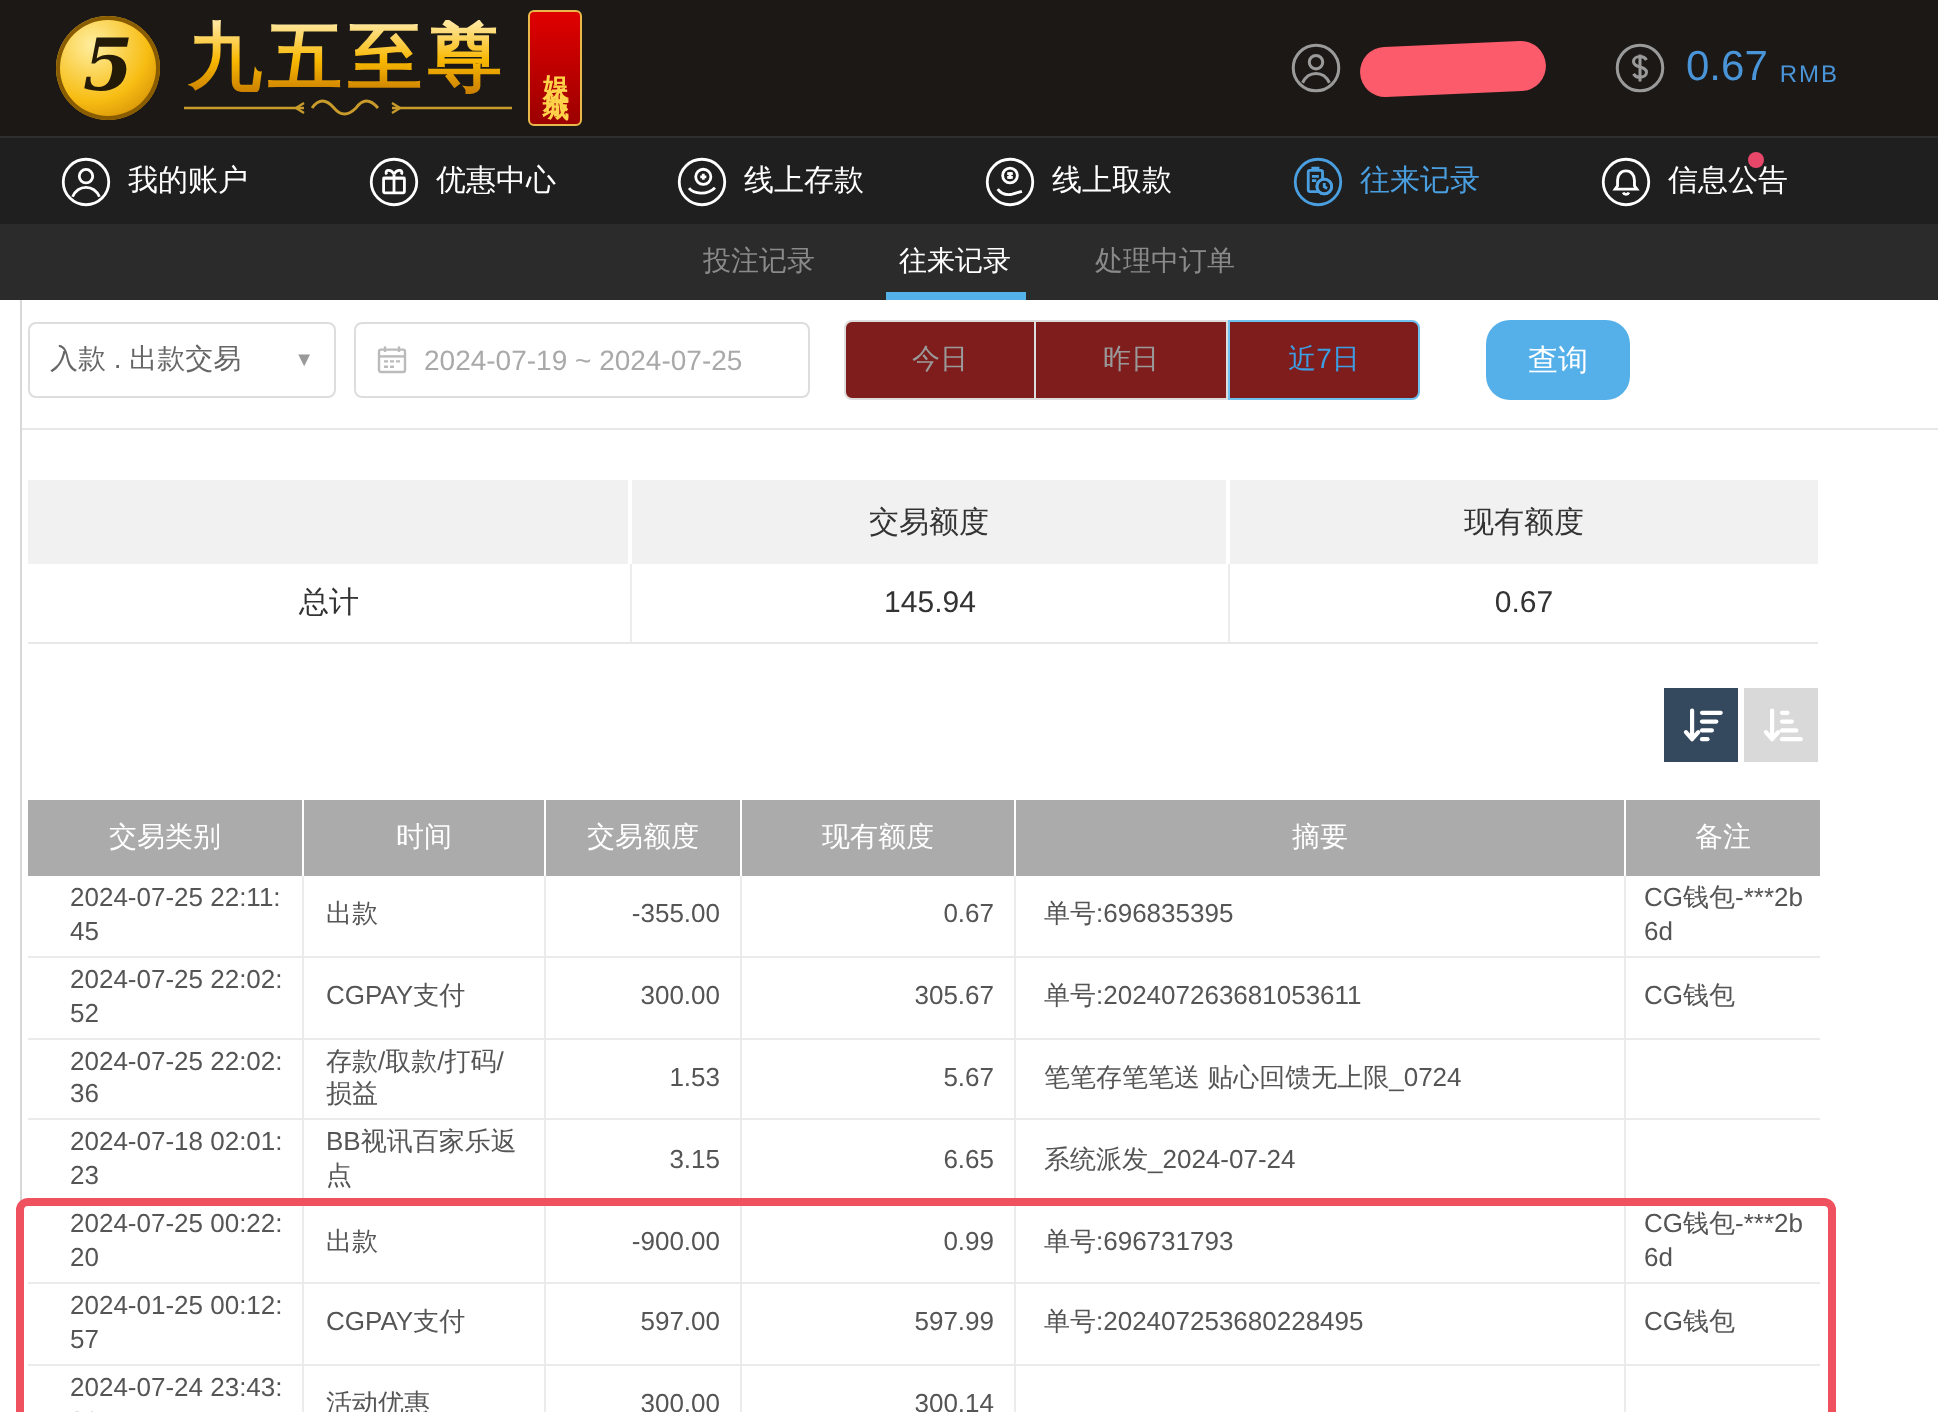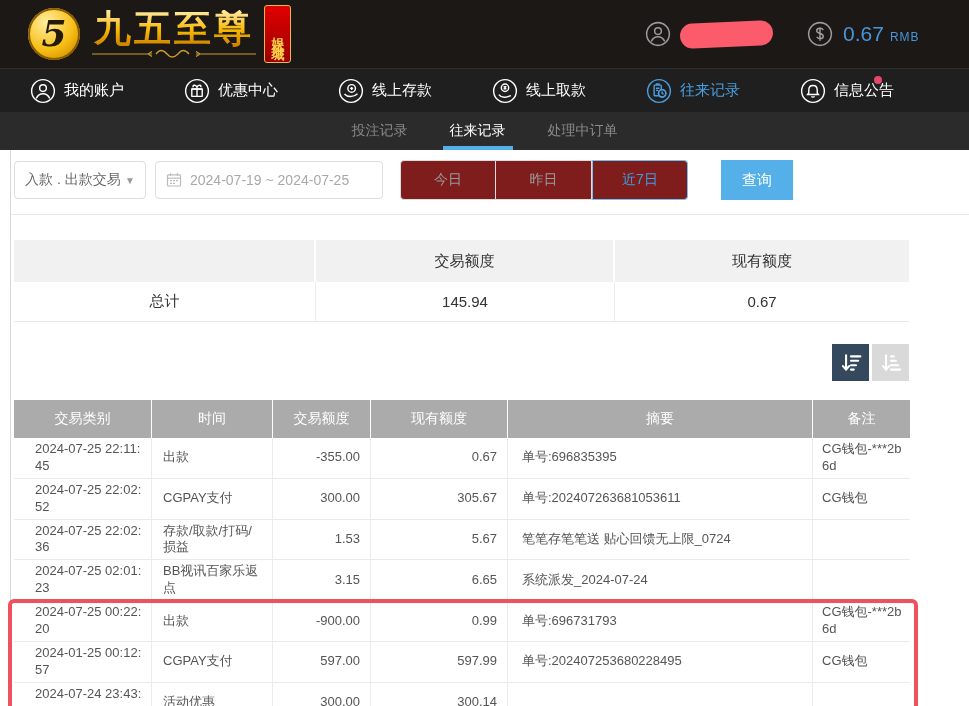--- a/index.html
+++ b/index.html
@@ -79,37 +79,37 @@
   .tab.active { color:#fff; }
   .tab.active::after {
     content:""; position:absolute; left:-7px; right:-7px; bottom:0; height:4px; background:#54b0e8;
   }
 
   
   .left-edge { position:absolute; left:10px; top:150px; height:556px; width:1px; background:#d8d8d8; }
 
   .filter-row { position:absolute; top:160px; left:14px; display:flex; align-items:center; }
   .ctl { border:1px solid #ddd; border-radius:4px; background:#fff; display:flex; align-items:center; }
-  .type-select { width:132px; height:38px; padding:0 10px; cursor:pointer; justify-content:space-between; }
+  .type-select { width:154px; height:38px; padding:0 10px; cursor:pointer; justify-content:space-between; }
   .type-select .val { font-size:14px; color:#666; }
   .type-select .caret { font-size:10px; color:#999; }
   .date-input { width:228px; height:38px; margin-left:9px; padding:0 10px; cursor:pointer; gap:8px; }
   .date-input svg { stroke:#bbb; fill:none; stroke-width:1.2; width:16px; height:16px; }
   .date-input .val { font-size:14px; color:#a9a9a9; }
   .quick-group { display:flex; margin-left:17px; }
   .quick-btn {
     width:96px; height:40px; background:#7f1d1d; border:1px solid #ddd; border-left:none;
     font-size:14px; color:#9a9a9a; cursor:pointer;
     display:flex; align-items:center; justify-content:center;
   }
   .quick-btn:first-child { border-left:1px solid #ddd; border-radius:4px 0 0 4px; }
   .quick-btn:last-child { border-radius:0 4px 4px 0; }
   .quick-btn.active { border:1px solid #6fc1f0; color:#3d9ee4; }
   .search-btn {
-    margin-left:33px; width:72px; height:40px; border:none; border-radius:0;
+    margin-left:33px; width:72px; height:40px; border:none; border-radius:12px;
     background:#55b0ea; color:#fff; font-size:15px; cursor:pointer;
     display:flex; align-items:center; justify-content:center;
   }
   .divider { position:absolute; top:214px; left:11px; width:958px; height:1px; background:#e8e8e8; }
 
   
   .summary { position:absolute; top:240px; left:14px; width:895px; font-size:15px; }
   .summary .srow { display:grid; grid-template-columns:302px 299px 1fr; }
   .summary .shead { background:#f1f1f1; height:42px; }
   .summary .shead .cell { border-right:2px solid #fff; }
@@ -374,21 +374,21 @@
   <div class="drow">
     <div class="cell c-time">2024-07-25 22:02:36</div>
     <div class="cell c-type">存款/取款/打码/损益</div>
     <div class="cell c-amount">1.53</div>
     <div class="cell c-balance">5.67</div>
     <div class="cell c-summary">笔笔存笔笔送 贴心回馈无上限_0724</div>
     <div class="cell c-remark"></div>
   </div>
 
   <div class="drow">
-    <div class="cell c-time">2024-07-25 02:01:23</div>
+    <div class="cell c-time">2024-07-18 02:01:23</div>
     <div class="cell c-type">BB视讯百家乐返点</div>
     <div class="cell c-amount">3.15</div>
     <div class="cell c-balance">6.65</div>
     <div class="cell c-summary">系统派发_2024-07-24</div>
     <div class="cell c-remark"></div>
   </div>
 </div>
     <div class="highlight-group">
   <div class="drow">
     <div class="cell c-time">2024-07-25 00:22:20</div>

